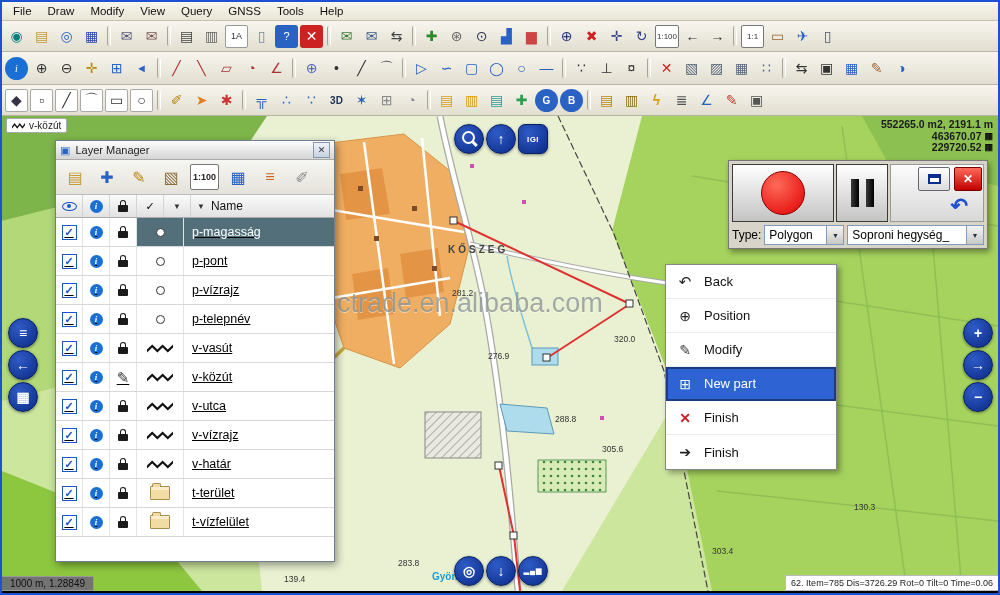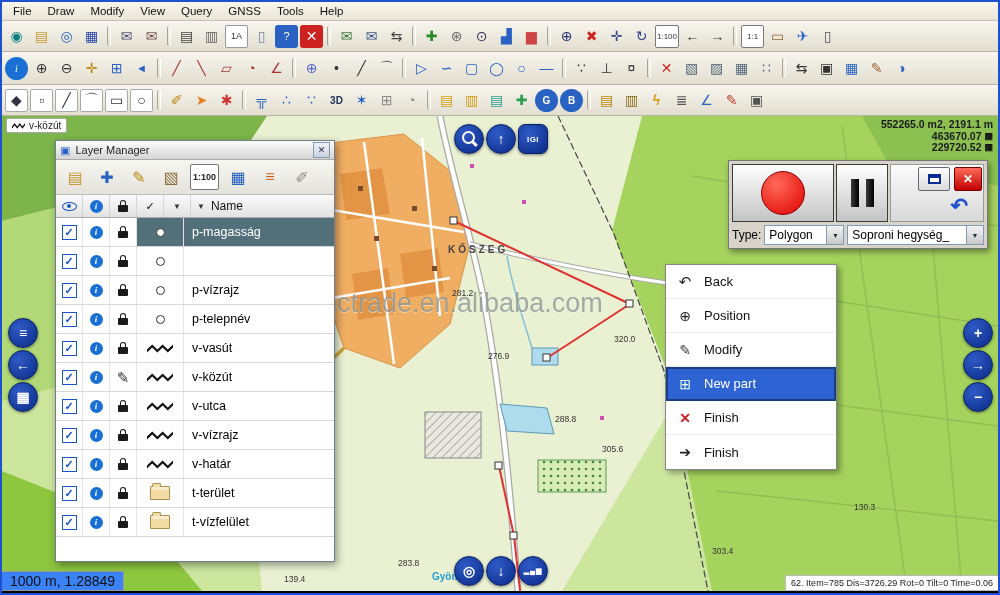--- a/index.html
+++ b/index.html
@@ -35,37 +35,37 @@
   
   .layer-badge{position:absolute;left:4px;top:2px;z-index:6;display:flex;align-items:center;gap:4px;background:#fff;border:1px solid #aaa;border-radius:2px;padding:1px 5px;font-size:10px;color:#222;}
   .badge-zigzag{width:13px;height:7px;background:#111;clip-path:polygon(0 65%,20% 15%,40% 65%,60% 15%,80% 65%,100% 15%,100% 45%,80% 95%,60% 45%,40% 95%,20% 45%,0 95%);}
 
   
   .coords{position:absolute;right:5px;top:3px;z-index:6;text-align:right;font-size:10.5px;font-weight:bold;color:#1b1b1b;line-height:11.5px;}
   .coords .cline{display:flex;justify-content:flex-end;align-items:flex-start;gap:3px;}
   .coords .cico{font-size:9px;color:#111;}
 
   
-  .status-left{position:absolute;left:0;bottom:0;z-index:15;background:#3b82f6;border:1px solid #999;border-left:none;font-size:14px;padding:1px 8px;color:#111;}
+  .status-left{position:absolute;left:0;bottom:0;z-index:15;background:#737373;border:1px solid #999;border-left:none;font-size:10px;padding:1px 8px;color:#111;}
   .status-right{position:absolute;right:0;bottom:0;z-index:15;background:#fff;border:1px solid #bbb;border-right:none;font-size:9px;padding:2px 5px;color:#222;}
   .bottom-bar{height:8px;background:#000;}
 
   
   .lm{position:absolute;left:53px;top:24px;width:278px;height:420px;z-index:20;background:#fff;border:1px solid #6f7f8f;box-shadow:2px 3px 8px rgba(0,0,0,.4);display:flex;flex-direction:column;}
   .lm-title{height:18px;display:flex;align-items:center;gap:5px;padding:0 4px;background:linear-gradient(#fdfdfd,#d5d5d5);border-bottom:1px solid #aaa;font-size:11px;color:#222;}
   .lm-ticon{color:#2a62c4;font-size:11px;}
   .lm-ttext{flex:1;}
   .lm-close{width:15px;height:14px;display:flex;align-items:center;justify-content:center;background:linear-gradient(#eef2f8,#c8d2e0);border:1px solid #8898aa;font-size:9px;color:#334;cursor:pointer;}
   .lm-toolbar{height:34px;display:flex;align-items:center;gap:6px;padding:0 6px;background:linear-gradient(#f6f6f2,#e4e2da);border-bottom:1px solid #bbb;}
   .lm-toolbar .tbi{min-width:26px;height:26px;font-size:16px;}
   .lm-header{height:22px;display:flex;align-items:center;background:linear-gradient(#fafafa,#e2e2e2);border-bottom:1px solid #aaa;font-size:11px;}
   .lh-cell{width:26px;display:flex;align-items:center;justify-content:center;border-right:1px solid #d4d4d4;height:100%;}
   .lh-name{flex:1;display:flex;align-items:center;gap:6px;padding-left:6px;font-size:12px;color:#111;}
   .tri{font-size:8px;color:#333;}
-  .lm-rows{flex:1;overflow:hidden;background:#fff;}
+  .lm-rows{flex:1;overflow:hidden;background:#fff;text-decoration:underline;}
   .lrow{height:28px;display:flex;align-items:center;border-bottom:1px solid #d8d8d8;cursor:pointer;}
   .lcell{width:26px;display:flex;align-items:center;justify-content:center;border-right:1px solid #e4e4e4;height:100%;}
   .lcell.sym{width:46px;}
   .lname{flex:1;height:100%;display:flex;align-items:center;padding-left:8px;font-size:12.5px;color:#000;}
   .lrow[data-selected="true"] .lcell.sym,.lrow[data-selected="true"] .lname{background:#53707a;color:#fff;}
   
   .cb{width:13px;height:13px;background:#fff;border:1px solid #1a56c8;display:flex;align-items:center;justify-content:center;color:#1a56c8;font-size:11px;font-weight:bold;}
   .cb::after{content:"✓";}
   
   .ic-info{width:13px;height:13px;border-radius:50%;background:#1a6fd4;color:#fff;display:flex;align-items:center;justify-content:center;font:italic bold 9px "Liberation Serif",serif;}
@@ -667,20 +667,21 @@
             </span>
             <span class="lcell">
               <span class="ic-info"></span>
             </span>
             <span class="lcell">
               <span class="lockg"></span>
             </span>
             <span class="lcell sym">
               <span class="sym-point"></span>
             </span>
+            <span class="lname">p-pont</span>
           </div>
 
           <div class="lrow" data-sym="point" data-lock="locked">
             <span class="lcell">
               <span class="cb"></span>
             </span>
             <span class="lcell">
               <span class="ic-info"></span>
             </span>
             <span class="lcell">

